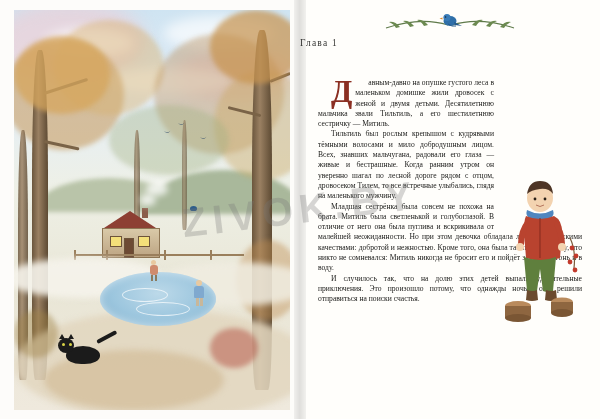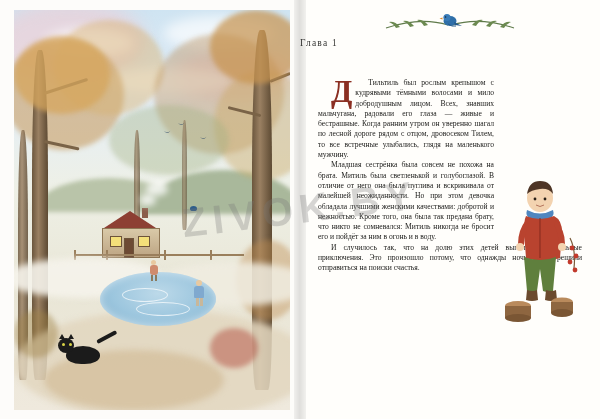--- a/index.html
+++ b/index.html
@@ -385,21 +385,21 @@
           <ellipse cx="62" cy="135" rx="11" ry="4" fill="#7a5634"></ellipse>
 
           <path d="M70 60 q6 12 4 30" stroke="#7a5a3a" stroke-width="1.2" fill="none"></path>
           <circle cx="72" cy="70" r="2.4" fill="#c23a2c"></circle>
           <circle cx="76" cy="78" r="2.4" fill="#c23a2c"></circle>
           <circle cx="70" cy="84" r="2.4" fill="#c23a2c"></circle>
           <circle cx="75" cy="92" r="2.4" fill="#c23a2c"></circle>
         </svg>
       </div>
 
-      <p class="dropcap-para"><span class="dropcap">Д</span></p>
+      <p class="dropcap-para"><span class="dropcap">Д</span><span>авным-давно на опушке густого леса в маленьком домишке жили дровосек с женой и двумя детьми. Десятилетнюю мальчика звали Тильтиль, а его шестилетнюю сестричку — Митиль.</span></p>
       <p>Тильтиль был рослым крепышом с кудрявыми тёмными волосами и мило добродушным лицом. Всех, знавших мальчугана, радовали его глаза — живые и бестрашные. Когда ранним утром он уверенно шагал по лесной дороге рядом с отцом, дровосеком Тилем, то все встречные улыбались, глядя на маленького мужчину.</p>
       <p>Младшая сестрёнка была совсем не похожа на брата. Митиль была светленькой и голубоглазой. В отличие от него она была пугливa и вскрикивала от малейшей неожиданности. Но при этом девочка обладала лучшими женскими качествами: добротой и нежностью. Кроме того, она была так предана брату, что никто не сомневался: Митиль никогда не бросит его и пойдёт за ним в огонь и в воду.</p>
       <p>И случилось так, что на долю этих детей выпали удивительные приключения. Это произошло потому, что однажды ночью они решили отправиться на поиски счастья.</p>
     </div>
   </div>
 
   <div style="position:absolute; left:294px; top:0; width:12px; height:419px; background:linear-gradient(to right, rgba(0,0,0,0.05), rgba(0,0,0,0.12), rgba(0,0,0,0.05)); pointer-events:none;"></div>
 
   <div class="watermark">ZIVOK.BY</div>
 </div>

